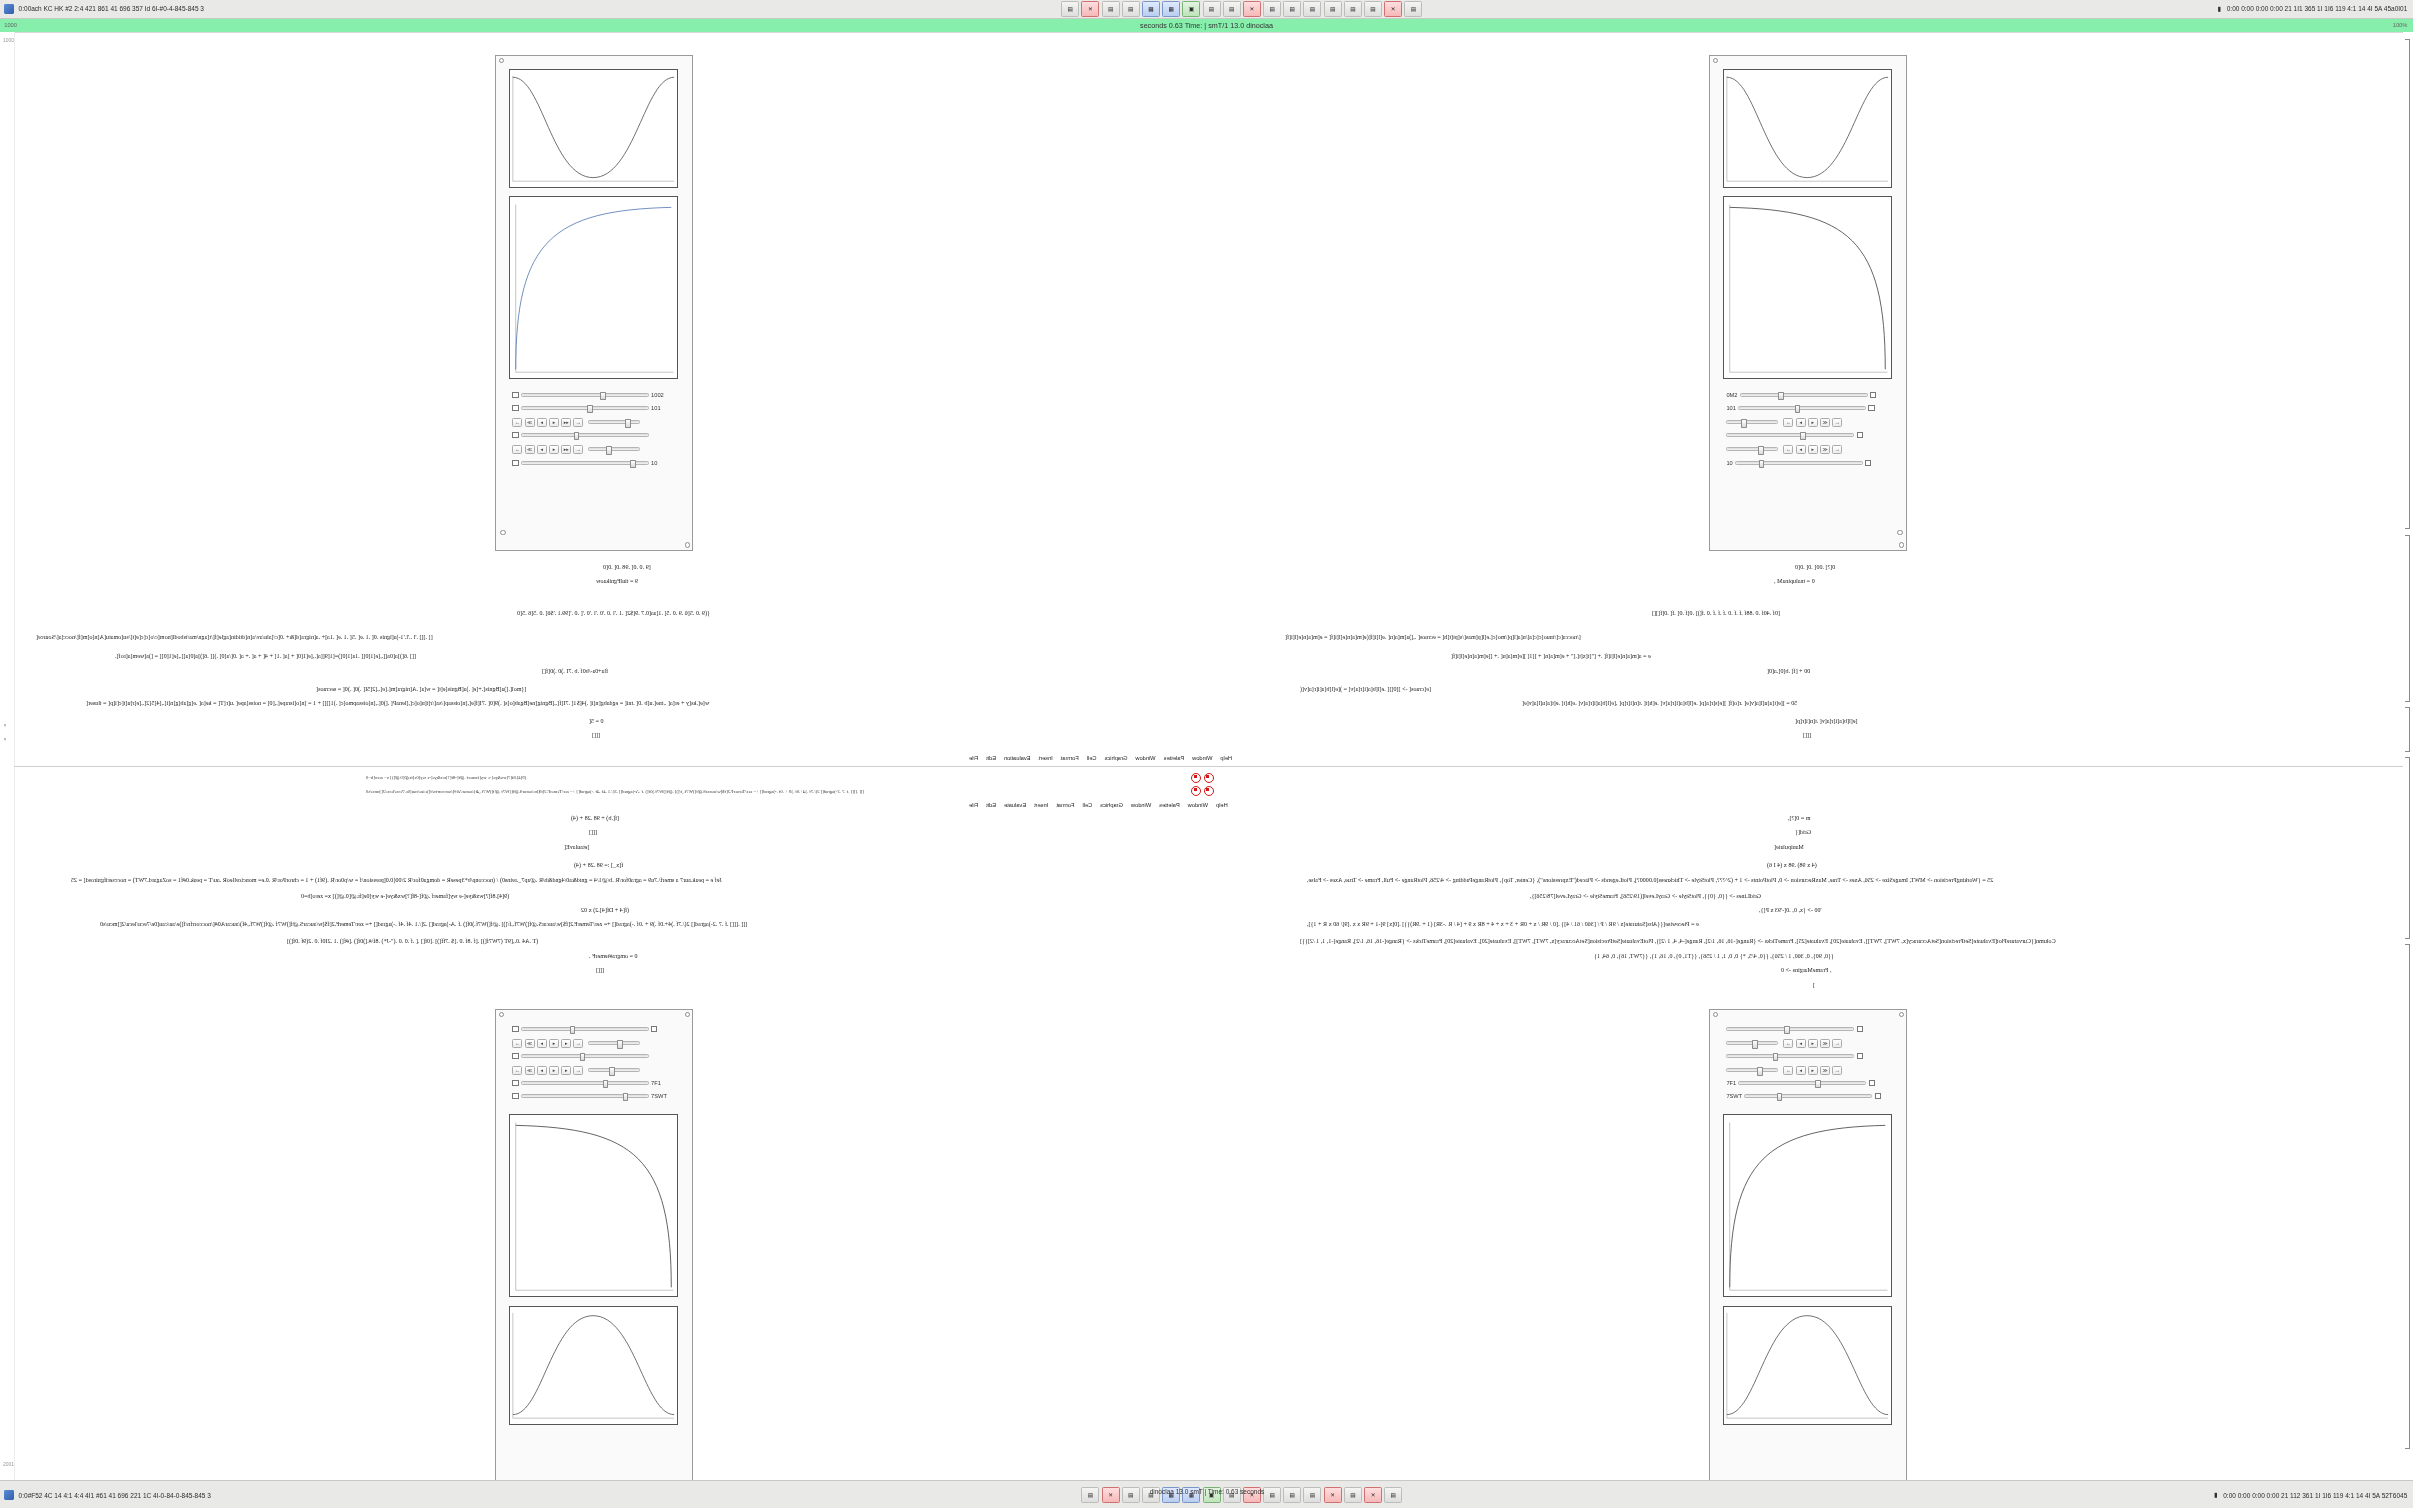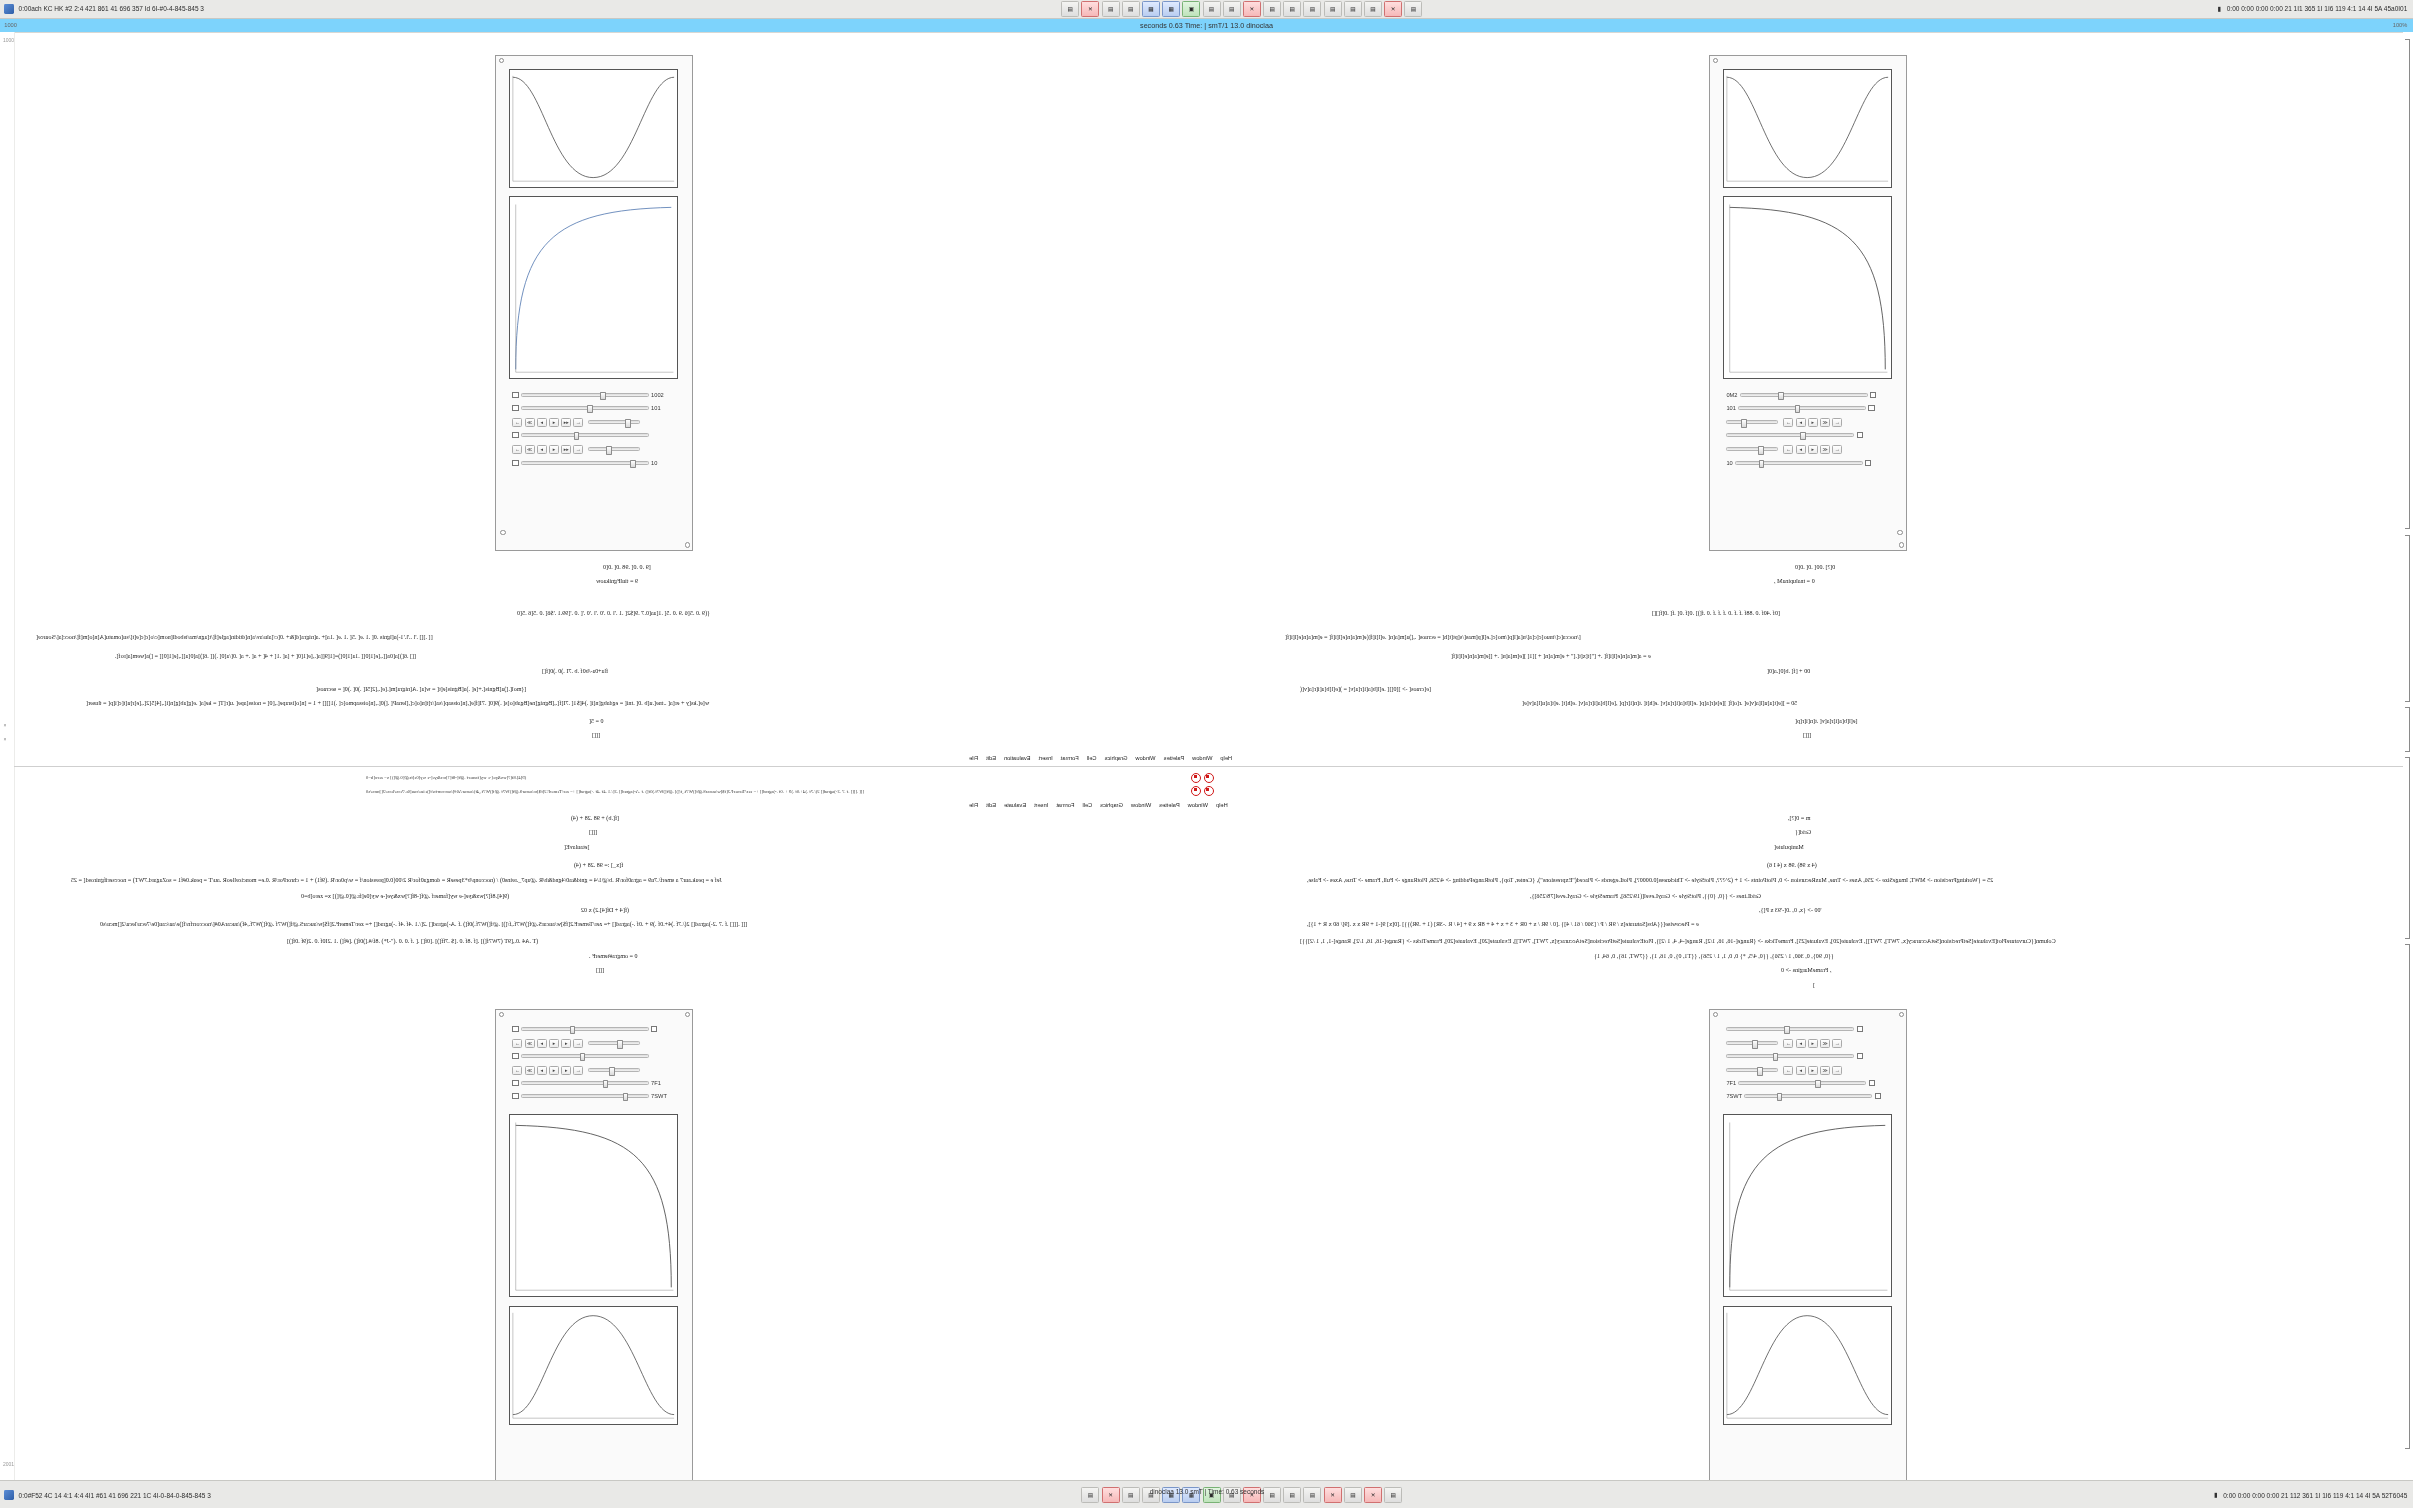--- a/index.html
+++ b/index.html
@@ -85,21 +85,21 @@
     position: absolute;
     left: 0;
     top: 18.7px;
     width: 2413px;
     height: 1461px;
     background: #ffffff;
     box-sizing: border-box;
   }
   .win-title {
     height: 13px;
-    background: #7dd3fc;
+    background: #86efac;
     border-bottom: 0.7px solid #d8d8d4;
     display: flex;
     align-items: center;
     justify-content: center;
     font-size: 7.2px;
     color: #333;
     position: relative;
   }
   .win-title .left-chip {
     position: absolute;

